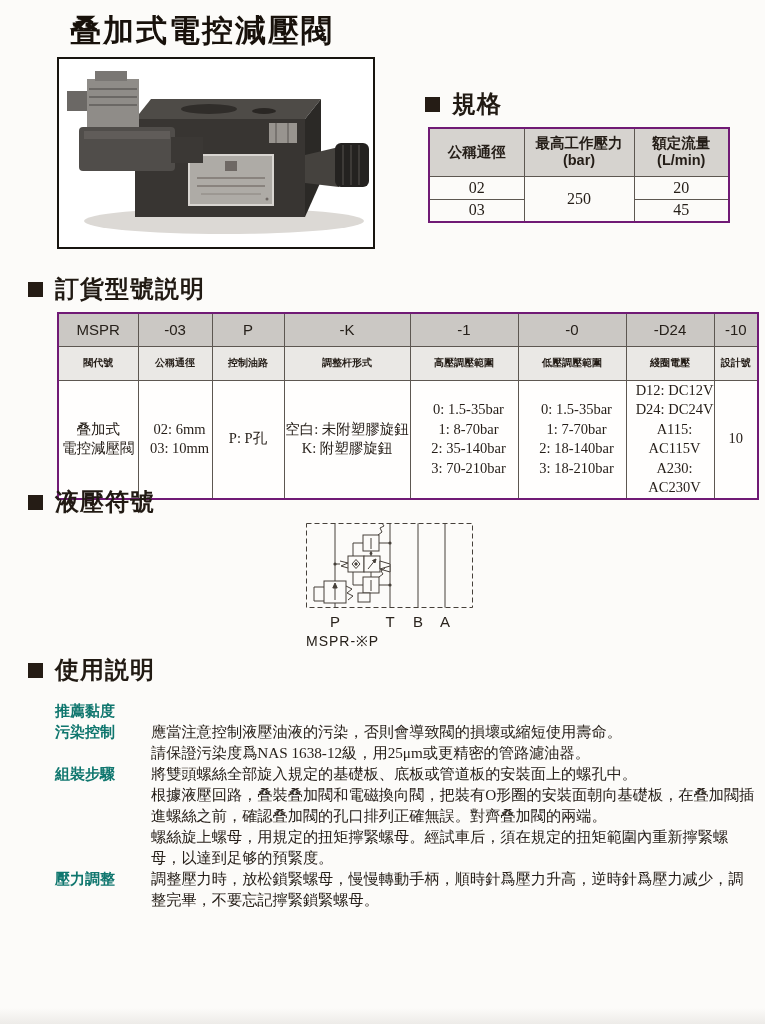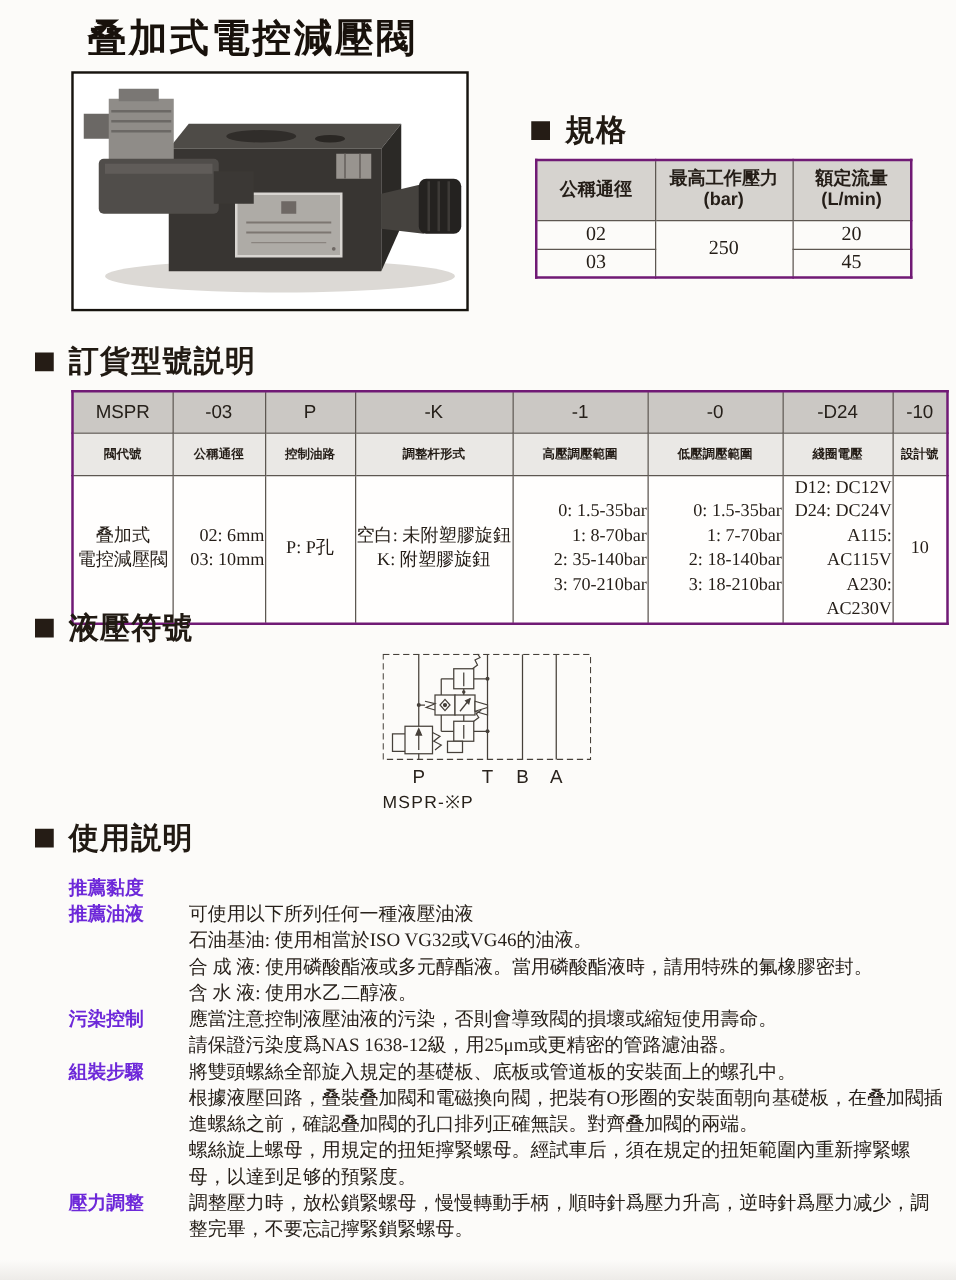--- a/index.html
+++ b/index.html
@@ -52,41 +52,41 @@
     height:33px; background:#cbc8c4;
     font-family:"Liberation Sans", sans-serif; font-size:15px; color:#26201a;
   }
   .order-table .r-label td {
     height:34px; background:#eae8e5;
     font-family:"Liberation Sans", sans-serif; font-weight:bold; font-size:10px;
   }
   .order-table .r-value td {
     height:94px; background:#fffefd; font-size:14.5px; line-height:19.5px;
   }
-  .order-table .r-value td.tl { text-align:right; padding-left:9px; }
+  .order-table .r-value td.tl { text-align:center; padding-left:9px; }
 
   
   .sym-box { left:306px; top:523px; width:167px; height:92px; }
   .sym-box svg { display:block; }
   .port-label {
     position:absolute; top:613px; transform:translateX(-50%);
     font-family:"Liberation Sans", sans-serif; font-size:15px; color:#2a231d;
   }
   .sym-caption {
     left:306px; top:631px; width:167px; text-align:left;
     font-family:"Liberation Sans", sans-serif; font-size:14px; letter-spacing:1px; color:#26201a;
   }
 
   
   .usage { left:55px; top:700px; width:700px; display:flex; flex-direction:column; }
   .u-row { display:flex; align-items:flex-start; }
   .u-label {
     flex:none; width:96px;
     font-family:"Liberation Sans", sans-serif; font-weight:bold; font-size:15px;
-    line-height:21px; color:#6d28d9;
+    line-height:21px; color:#0f766e;
   }
   .u-text { flex:1; font-size:15.2px; line-height:21px; white-space:pre-line; color:#27201a; }
 
   .page-bottom-shade {
     left:0; bottom:0; width:765px; height:16px;
     background:linear-gradient(#fcfbf900, #edebe8);
   }
 </style>
 </head>
 <body>
@@ -318,27 +318,20 @@
 <div class="abs heading" style="left:28px; top:654px;">
   <span class="sq"></span>
   <span>使用説明</span>
 </div>
 
 <div class="abs usage">
   <div class="u-row">
     <div class="u-label">推薦黏度</div>
   </div>
   <div class="u-row">
-    <div class="u-label">推薦油液</div>
-    <div class="u-text">可使用以下所列任何一種液壓油液
-石油基油:  使用相當於ISO VG32或VG46的油液。
-合 成 液:  使用磷酸酯液或多元醇酯液。當用磷酸酯液時，請用特殊的氟橡膠密封。
-含 水 液:  使用水乙二醇液。</div>
-  </div>
-  <div class="u-row">
     <div class="u-label">污染控制</div>
     <div class="u-text">應當注意控制液壓油液的污染，否則會導致閥的損壞或縮短使用壽命。
 請保證污染度爲NAS 1638-12級，用25μm或更精密的管路濾油器。</div>
   </div>
   <div class="u-row">
     <div class="u-label">組裝步驟</div>
     <div class="u-text">將雙頭螺絲全部旋入規定的基礎板、底板或管道板的安裝面上的螺孔中。
 根據液壓回路，叠裝叠加閥和電磁換向閥，把裝有O形圈的安裝面朝向基礎板，在叠加閥插進螺絲之前，確認叠加閥的孔口排列正確無誤。對齊叠加閥的兩端。
 螺絲旋上螺母，用規定的扭矩擰緊螺母。經試車后，須在規定的扭矩範圍內重新擰緊螺母，以達到足够的預緊度。</div>
   </div>

